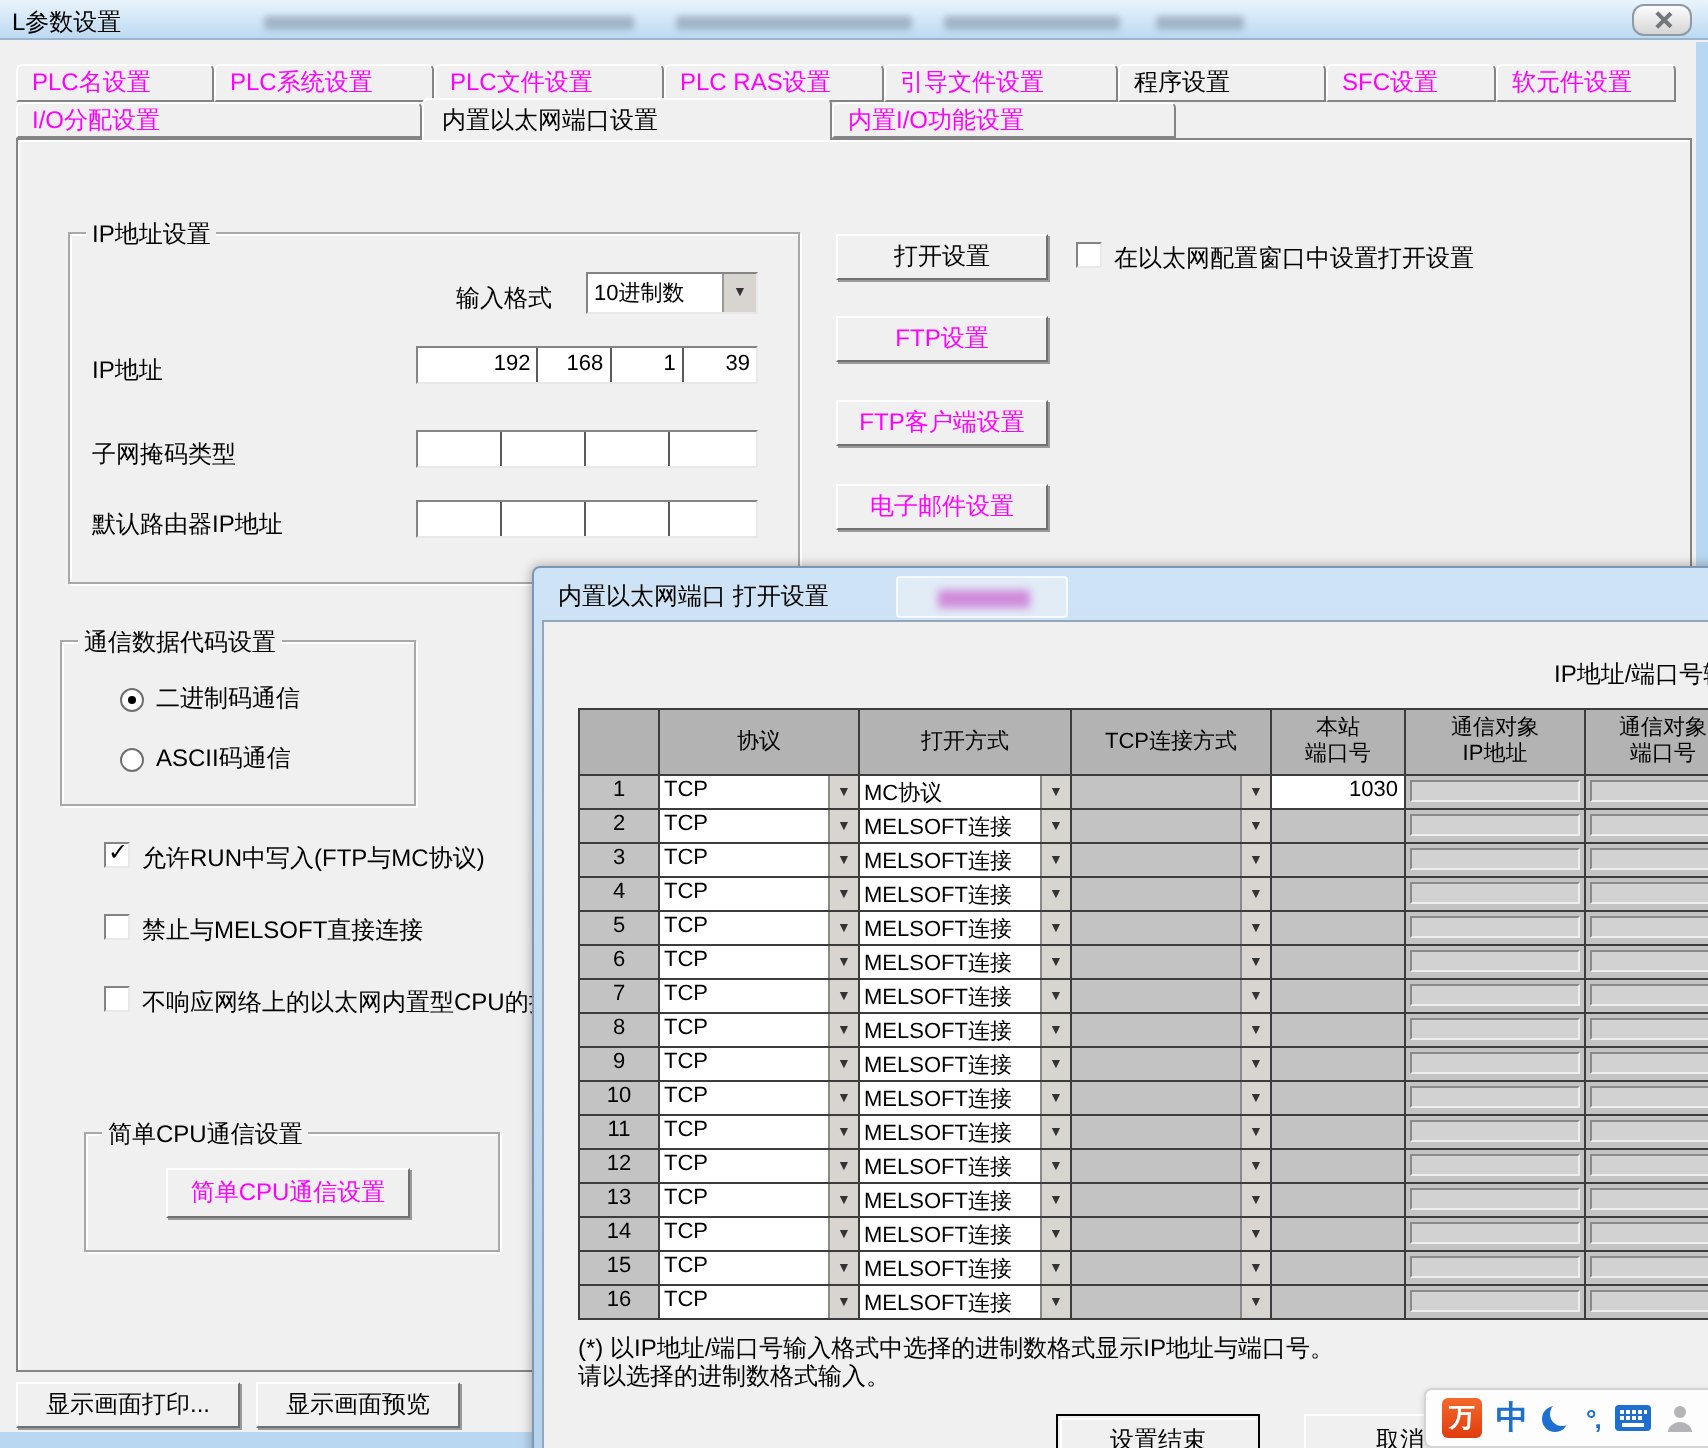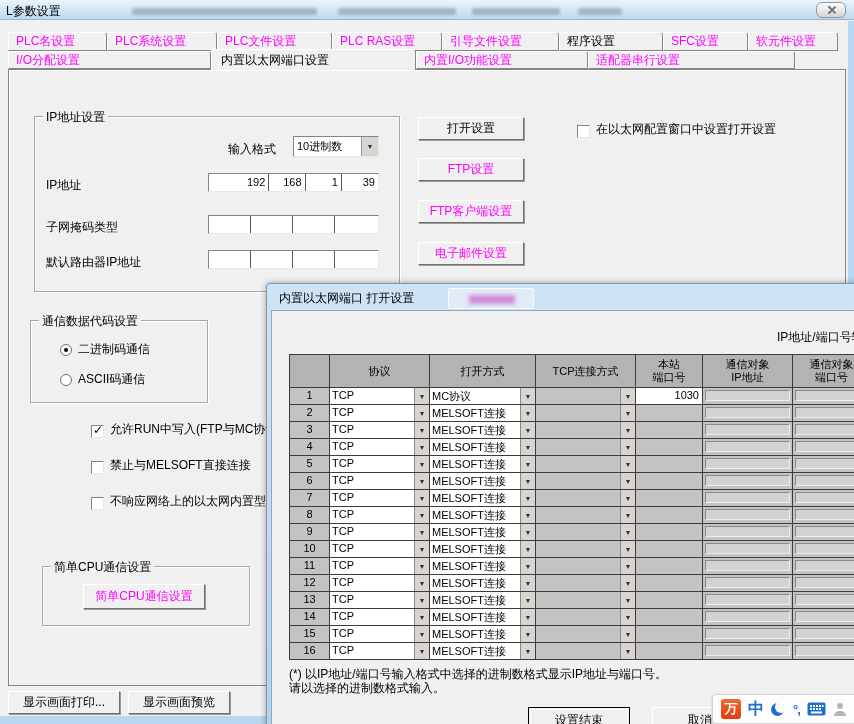--- a/index.html
+++ b/index.html
@@ -69,21 +69,21 @@
 
   .btn { position:absolute; background:#f0f0f0; border:1px solid; border-color:#fff #707070 #707070 #fff;
     box-shadow:1px 1px 0 #9a9a9a; display:flex; align-items:center; justify-content:center;
     font-size:12px; cursor:default; }
   .btn-magenta { color:#ff00ff; }
   .btn-open { left:418px; top:117px; width:106px; height:23px;text-align:center; }
   .btn-ftp { left:418px; top:158px; width:106px; height:23px; }
   .btn-ftpc { left:418px; top:200px; width:106px; height:23px; }
   .btn-mail { left:418px; top:242px; width:106px; height:23px; }
 
-  .check-item { position:absolute; display:flex; align-items:flex-end;margin-left:39px; }
+  .check-item { position:absolute; display:flex; align-items:flex-start; }
   .cb-box { width:13px; height:13px; background:#fff; border:1px solid; border-color:#848484 #e8e8e8 #e8e8e8 #848484;
     position:relative; flex:none; }
   .cb-box[data-checked="true"]::after { content:"✓"; position:absolute; left:1px; top:-3px; font-size:12px; font-weight:bold; color:#000; }
   .cb-label { margin-left:6px; font-size:12px; white-space:nowrap; }
   .ck-eth { left:538px; top:121px; }
   .ck-run { left:52px; top:421px; }
   .ck-melsoft { left:52px; top:457px; }
   .ck-noresp { left:52px; top:493px; }
 
   .gb-comm { left:30px; top:320px; width:178px; height:83px; }
@@ -196,23 +196,20 @@
       </div>
       <div class="tab-row row2">
         <div class="tab" data-state="changed">
           <span class="tab-label">I/O分配设置</span>
         </div>
           <div class="tab" data-state="active">
           <span class="tab-label">内置以太网端口设置</span>
         </div>
           <div class="tab" data-state="changed">
           <span class="tab-label">内置I/O功能设置</span>
-        </div>
-          <div class="tab" data-state="changed">
-          <span class="tab-label">适配器串行设置</span>
         </div>
       </div>
     </div>
 
     <div class="tab-panel"></div>
 
     <div class="groupbox groupbox2 gb-ip">
       <span class="legend">IP地址设置</span>
     </div>
     <span class="lbl lbl-format">输入格式</span>

